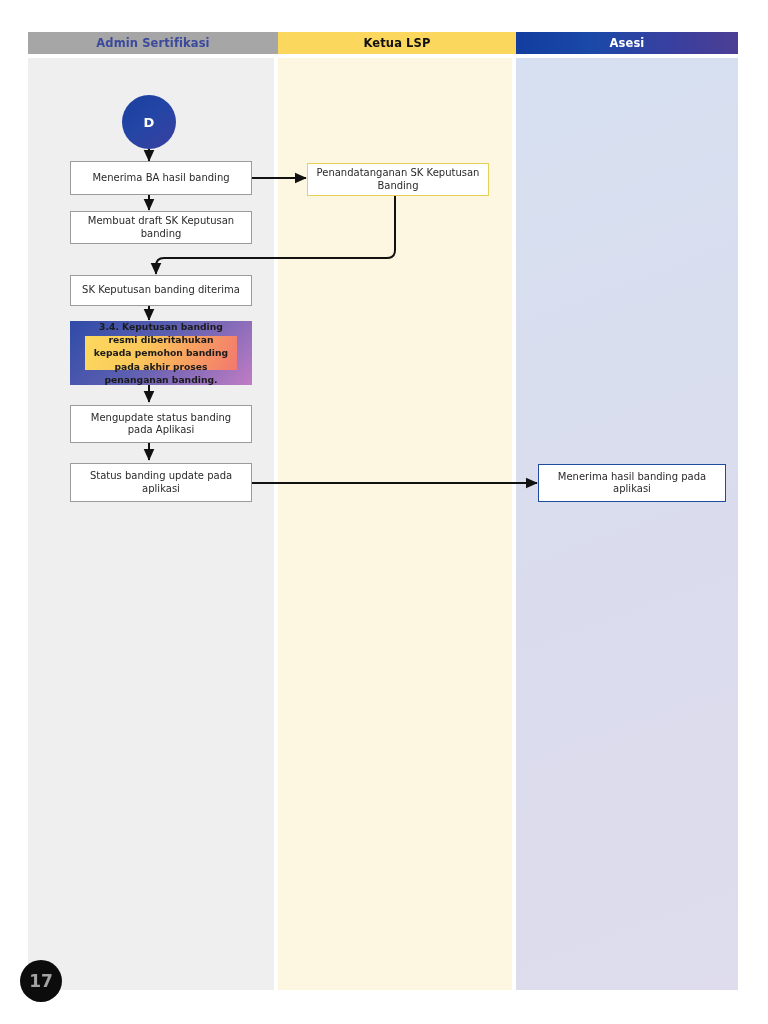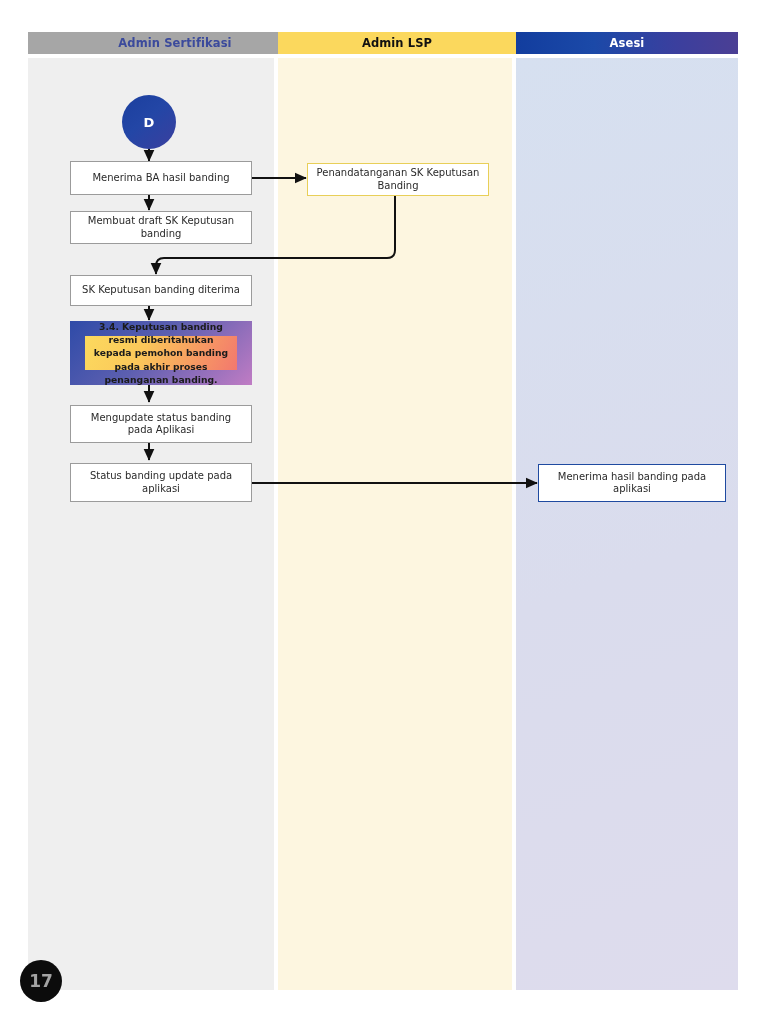--- a/index.html
+++ b/index.html
@@ -51,21 +51,20 @@
     line-height: 22px;
     text-align: center;
     font-size: 11.5px;
     font-weight: bold;
     letter-spacing: 0.1px;
   }
   .hdr-admin {
     left: 28px; width: 250px;
     background: #a6a6a6;
     color: #3b4a9c;
-    padding-left: 22px;
   }
   .hdr-ketua {
     left: 278px; width: 238px;
     background: #fbd85d;
     color: #111111;
   }
   .hdr-asesi {
     left: 516px; width: 222px;
     background: linear-gradient(90deg, #123d9e 0%, #1b49a8 35%, #3b3f9e 72%, #4b3f94 100%);
     color: #ffffff;
@@ -154,21 +153,21 @@
 
 <div id="canvas">
 
   <div class="lane lane-admin"></div>
   <div class="lane lane-ketua"></div>
   <div class="lane lane-asesi"></div>
   <div class="lane-gap gap-1"></div>
   <div class="lane-gap gap-2"></div>
 
   <div class="lane-header hdr-admin">Admin Sertifikasi</div>
-  <div class="lane-header hdr-ketua">Admin LSP</div>
+  <div class="lane-header hdr-ketua">Ketua LSP</div>
   <div class="lane-header hdr-asesi">Asesi</div>
 
   <svg class="conn" viewBox="0 0 768 1024" xmlns="http://www.w3.org/2000/svg">
     <defs>
       <marker id="arrow" markerWidth="7" markerHeight="7" refX="5.6" refY="3" orient="auto" markerUnits="strokeWidth">
         <path d="M0,0.3 L6,3 L0,5.7 z" fill="#111111"></path>
       </marker>
     </defs>
 
     <line x1="149" y1="147" x2="149" y2="161" stroke="#111111" stroke-width="2" marker-end="url(#arrow)"></line>

